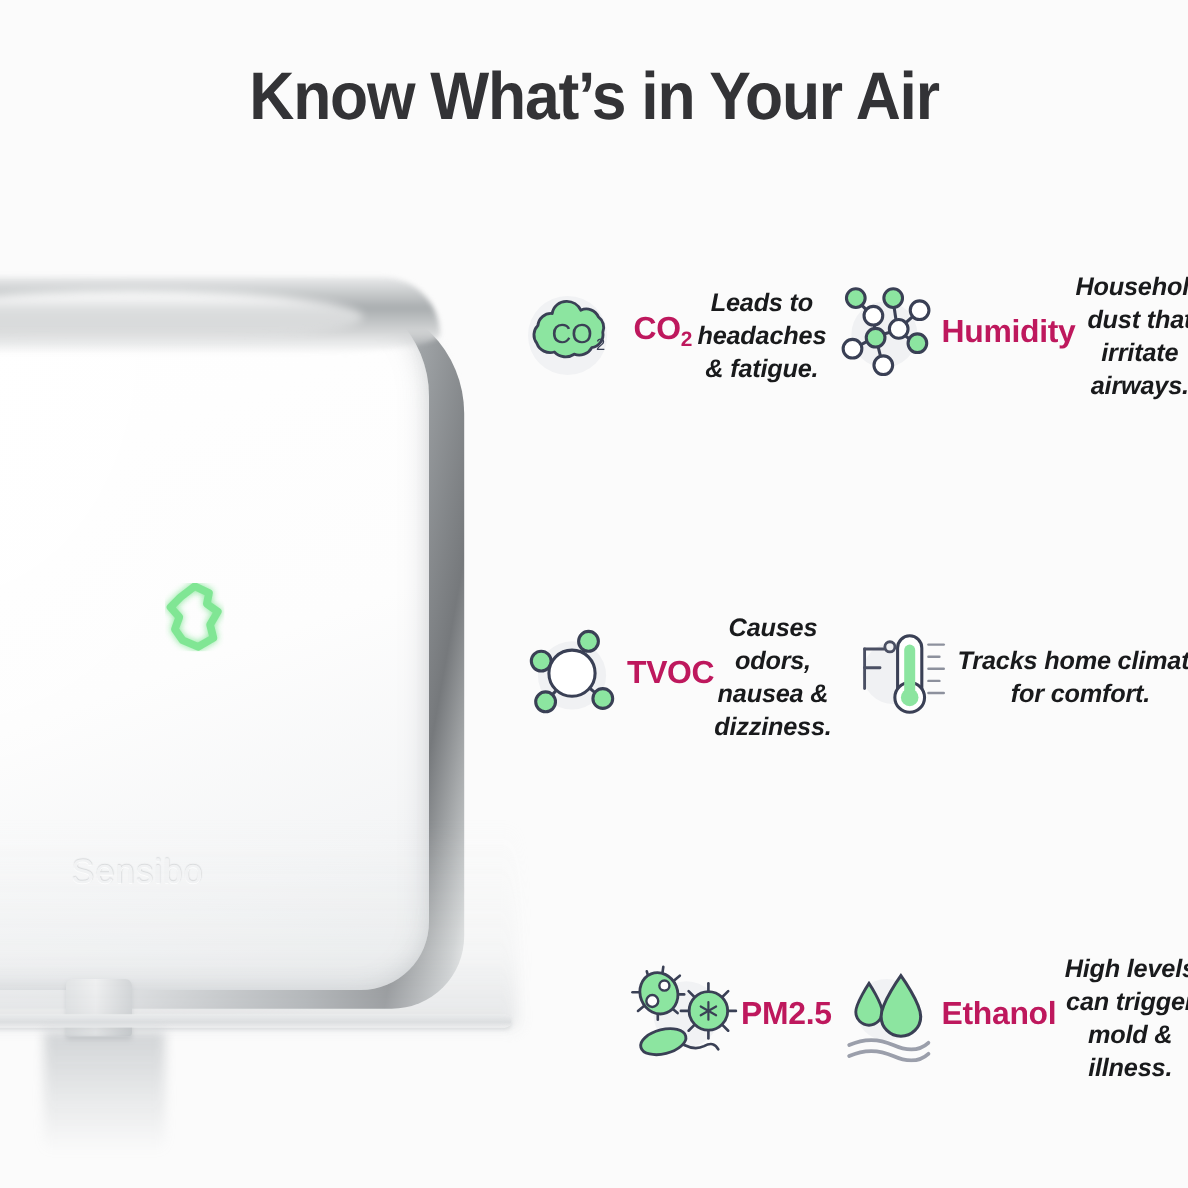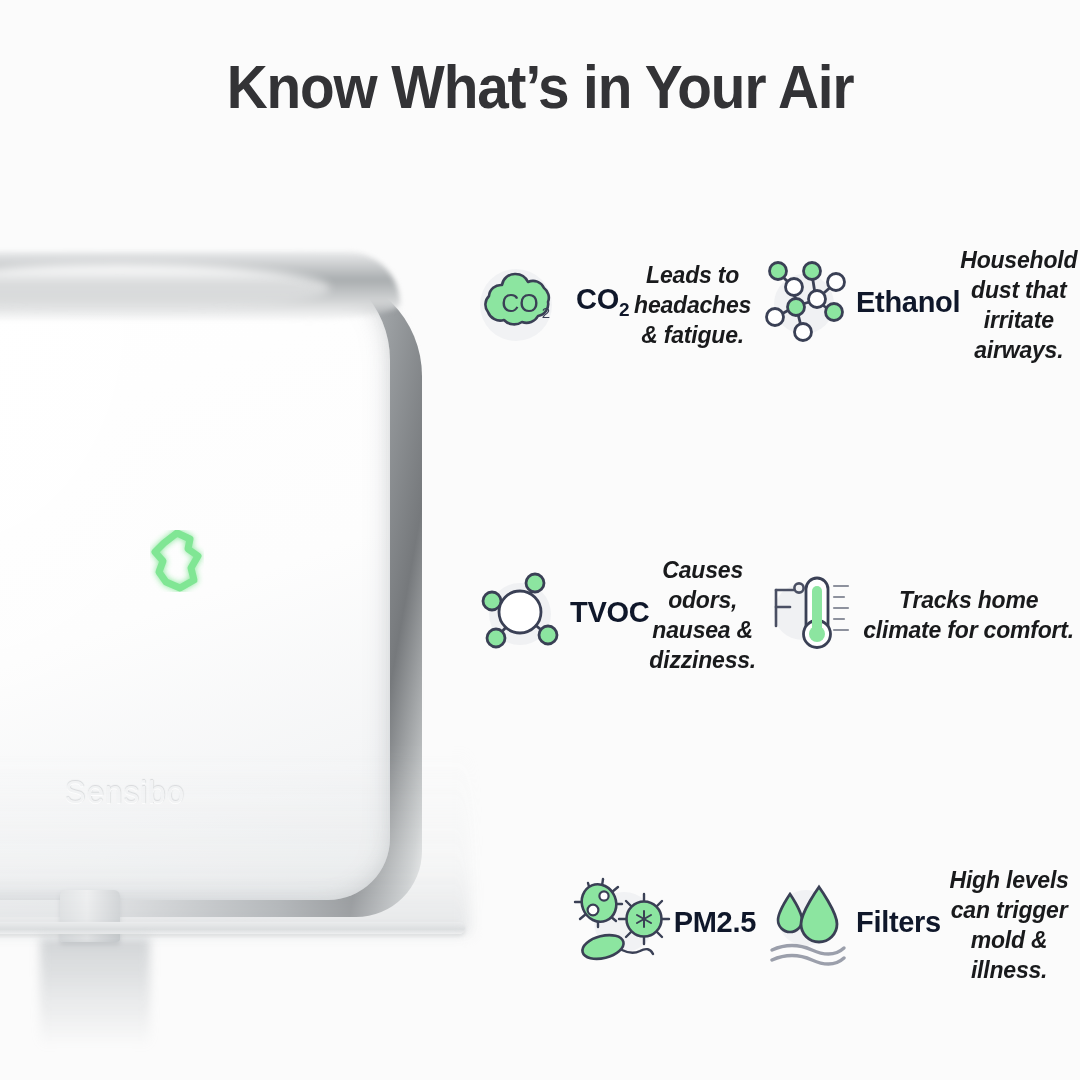--- a/index.html
+++ b/index.html
@@ -97,21 +97,21 @@
   .grid{
     position:absolute; left:470px; top:145px; width:600px; height:910px;
     display:grid;
     grid-template-columns:1fr 1fr;
     grid-template-rows:repeat(3, 310px);
   }
   .cell{ position:relative; display:flex; flex-direction:row; align-items:center;justify-content:flex-end; }
   .icon-wrap{ height:100px; display:flex; align-items:center; justify-content:center; }
   .icon-wrap svg{ display:block; }
   .cell .name{
-    font-size:29px; font-weight:bold; color:#0f172a;
+    font-size:29px; font-weight:bold; color:#be185d;
     letter-spacing:-0.3px; margin-top:4px;
   }
   .cell .name sub{ font-size:19px; }
   .cell .desc{
     margin-top:12px;
     font-size:23px; font-style:italic; font-weight:bold;
     color:#191a1c; line-height:1.30; text-align:center;
     letter-spacing:-0.2px;
   }
   .c-co2 .desc{ max-width:215px; }
@@ -194,21 +194,21 @@
             <circle cx="40" cy="53" r="8.5" fill="#8ce5a0"></circle>
             <circle cx="78" cy="58" r="8.5" fill="#8ce5a0"></circle>
             <circle cx="38" cy="33" r="8.5" fill="#ffffff"></circle>
             <circle cx="61" cy="45" r="8.5" fill="#ffffff"></circle>
             <circle cx="80" cy="28" r="8.5" fill="#ffffff"></circle>
             <circle cx="19" cy="63" r="8.5" fill="#ffffff"></circle>
             <circle cx="47" cy="78" r="8.5" fill="#ffffff"></circle>
           </g>
         </svg>
       </div>
-      <div class="name">Ethanol</div>
+      <div class="name">Humidity</div>
       <div class="desc">Household dust that irritate airways.</div>
     </div>
 
     <div class="cell c-tvoc">
       <div class="icon-wrap">
         <svg width="100" height="92" viewBox="0 0 100 92">
           <circle cx="50" cy="50" r="31" fill="#f0f1f3"></circle>
           <g stroke="#3a4055" stroke-width="2.8" fill="none">
             <line x1="50" y1="48" x2="64" y2="22"></line>
             <line x1="50" y1="48" x2="24" y2="36"></line>
@@ -300,18 +300,18 @@
     <div class="cell c-hum">
       <div class="icon-wrap">
         <svg width="100" height="92" viewBox="0 0 100 92">
           <circle cx="50" cy="44" r="28" fill="#f1f2f4"></circle>
           <path d="M34 20 C34 20 22 38 22 46 a12 12 0 0 0 24 0 C46 38 34 20 34 20 Z" fill="#8ce5a0" stroke="#3a4055" stroke-width="2.6"></path>
           <path d="M63 13 C63 13 45 38 45 50 a18 18 0 0 0 36 0 C81 38 63 13 63 13 Z" fill="#8ce5a0" stroke="#3a4055" stroke-width="2.8"></path>
           <path d="M16 76 q20 -9 40 0 q20 9 32 -2" fill="none" stroke="#9b9fab" stroke-width="3.4" stroke-linecap="round"></path>
           <path d="M16 86 q20 -9 40 0 q20 9 32 -2" fill="none" stroke="#9b9fab" stroke-width="3.4" stroke-linecap="round"></path>
         </svg>
       </div>
-      <div class="name">Filters</div>
+      <div class="name">Ethanol</div>
       <div class="desc">High levels can trigger mold &amp; illness.</div>
     </div>
 
   </div>
 </div>
 
 </body></html>

